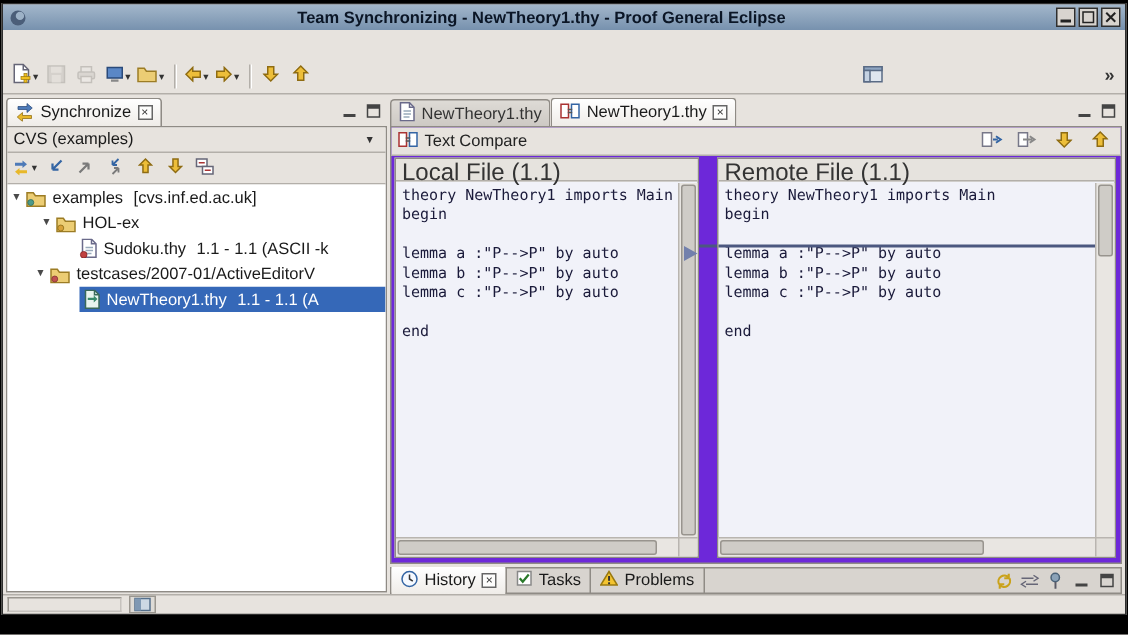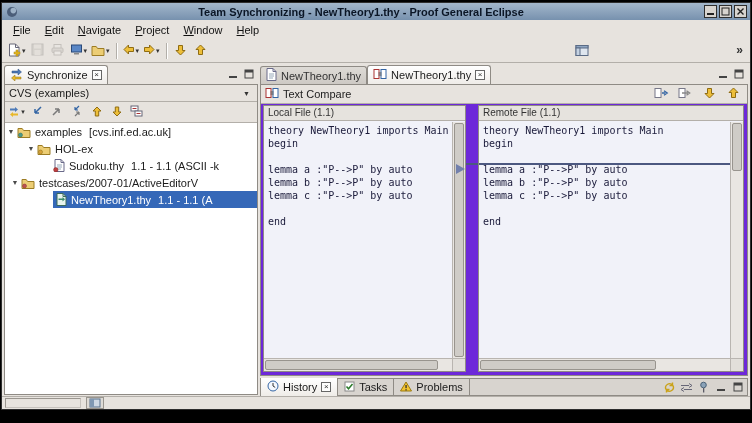--- a/index.html
+++ b/index.html
@@ -78,21 +78,21 @@
   .hbtn { height:17px; min-width:20px; display:flex; align-items:center; justify-content:center; }
 
   .panes { position:absolute; left:0; right:0; top:19px; bottom:0; }
   .pane { position:absolute; border:1px solid #8f8b85; background:#f1f2f9; }
   .pane.local  { left:2px;  top:1px; width:203px; bottom:3px; }
   .pane.remote { left:217px; top:1px; right:3px;  bottom:3px; }
   .center-strip { position:absolute; left:205px; width:12px; top:1px; bottom:3px; }
   .connector { position:absolute; left:0; right:0; top:58px; border-top:2px solid #4c5880; }
 
   .pane-title { height:15px; background:#e6e3de; border-bottom:1px solid #b3afa9;
-                font-size:10px; color:#333; padding:1px 0 0 4px; }
+                font-size:16px; color:#333; padding:1px 0 0 4px; }
   .pane-body { position:absolute; left:0; right:0; top:16px; bottom:0; }
   .code { position:absolute; left:0; top:0; right:13px; bottom:13px; overflow:hidden;
           padding:2px 0 0 4px; font-family:"DejaVu Sans Mono",monospace; font-size:10px;
           line-height:13px; color:#1a1a3a; }
   .ln { height:13px; white-space:pre; }
   .ln.sel { background:#c9d0ea; outline:1px solid #4c5880; }
   .diff-arrow { position:absolute; right:0; top:42px; width:0; height:0; z-index:3;
                 border-top:5px solid transparent; border-bottom:5px solid transparent;
                 border-left:9px solid #7280ac; }
   .insert-line { position:absolute; left:0; right:13px; top:41px; border-top:2px solid #4c5880; z-index:2; }
@@ -149,28 +149,20 @@
           </svg>
         </span>
       <span class="tb-btn">
           <svg width="9" height="9">
             <path d="M1.5 1.5 L7.5 7.5 M7.5 1.5 L1.5 7.5" stroke="#222" stroke-width="1.4"></path>
           </svg>
         </span>
     </span>
   </div>
 
-  <div class="menubar">
-    <span class="menu-item">File</span>
-    <span class="menu-item">Edit</span>
-    <span class="menu-item">Navigate</span>
-    <span class="menu-item">Project</span>
-    <span class="menu-item">Window</span>
-    <span class="menu-item">Help</span>
-  </div>
 
   <div class="toolbar">
     <span class="tbtn">
       <span><svg width="13" height="14">
             <path d="M1.5 1 h6 l3.5 3.5 V13 H1.5z" fill="#fff" stroke="#667"></path>
             <path d="M7.5 1 v3.5 H11" fill="none" stroke="#667"></path>
             <rect x="8" y="7" width="2" height="6" fill="#f0c020" stroke="#a07d10" stroke-width=".5"></rect>
             <rect x="6" y="9" width="6" height="2" fill="#f0c020" stroke="#a07d10" stroke-width=".5"></rect>
           </svg></span>
       <span class="dd">▾</span>
@@ -335,21 +327,21 @@
               <svg width="12" height="13">
                 <path d="M2 .5 h6 l3 3 V12.5 H2z" fill="#fff" stroke="#6a6a8a"></path>
                 <path d="M8 .5 v3 h3" fill="none" stroke="#6a6a8a"></path>
                 <path d="M4 6 h5 M4 8 h5 M4 10 h4" stroke="#99aabb"></path>
                 <circle cx="2.8" cy="10.8" r="2.2" fill="#c04040" stroke="#802020" stroke-width=".5"></circle>
               </svg>
             </span>
           <span class="tlabel">Sudoku.thy</span>
           <span class="tmeta">1.1 - 1.1 (ASCII -k</span>
         </div>
-        <div class="trow" style="padding-left:4px">
+        <div class="trow" style="padding-left:16px">
           <span class="twisty">▼</span>
           <span class="ticon">
               <svg width="14" height="12">
                 <path d="M1 2.5 h4.2 l1.4 2 H13 v7 H1z" fill="#eccd74" stroke="#9c7c24"></path>
                 <circle cx="3.5" cy="9" r="2" fill="#c05050" stroke="#803030" stroke-width=".5"></circle>
               </svg>
             </span>
           <span class="tlabel">testcases/2007-01/ActiveEditorV</span>
         </div>
         <div class="trow" style="padding-left:48px">

